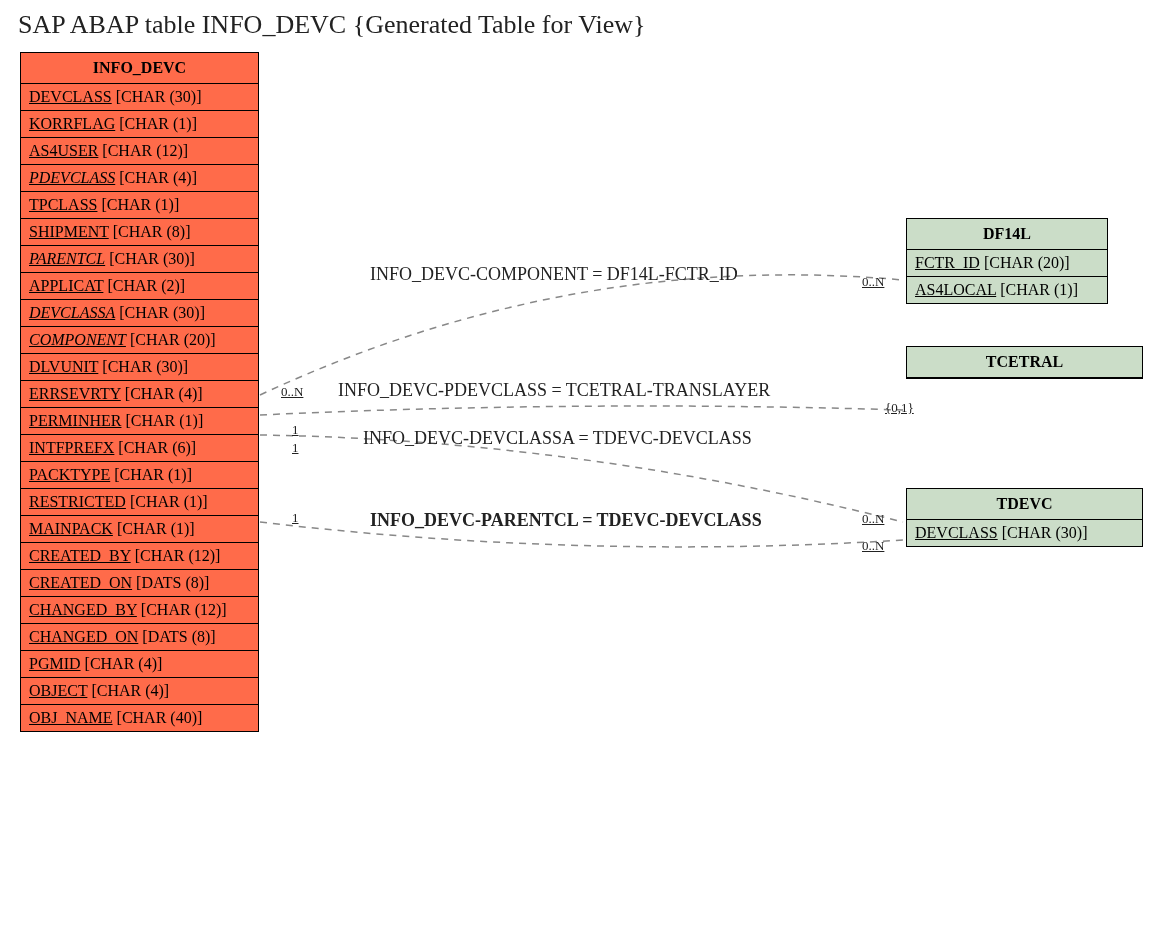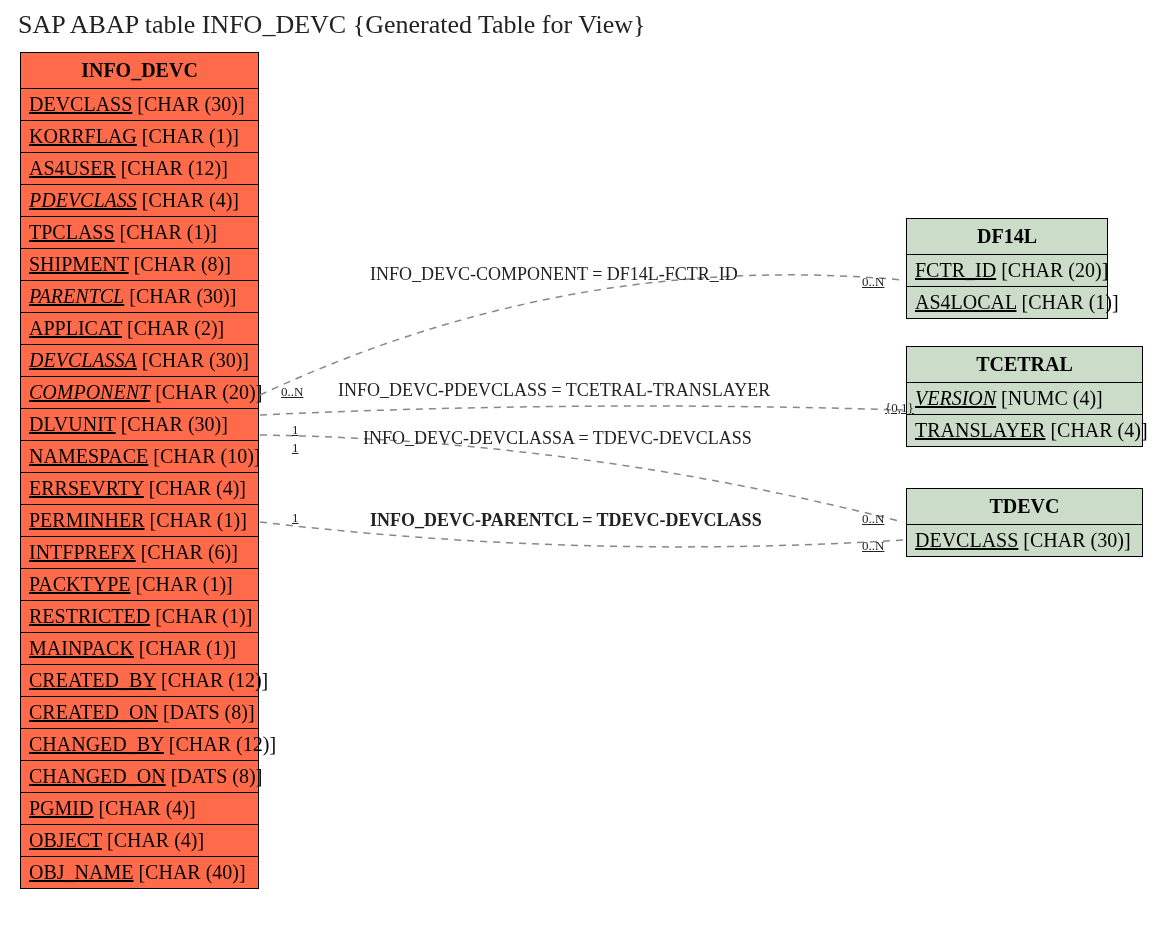--- a/index.html
+++ b/index.html
@@ -14,21 +14,21 @@
   .title {
     position: absolute;
     top: 10px;
     left: 18px;
     font-size: 26px;
     color: #222;
   }
   .table-box {
     position: absolute;
     border: 1.5px solid #000;
-    font-size: 20px;
+    font-size: 16px;
   }
   .table-header {
     text-align: center;
     font-weight: bold;
     padding: 6px 8px;
     border-bottom: 1.5px solid #000;
   }
   .table-row {
     padding: 4px 8px;
     border-bottom: 1.5px solid #000;
@@ -82,21 +82,20 @@
       <div class="table-row"><span class="field-name">KORRFLAG</span><span> [CHAR (1)]</span></div>
       <div class="table-row"><span class="field-name">AS4USER</span><span> [CHAR (12)]</span></div>
       <div class="table-row"><span class="field-name field-italic">PDEVCLASS</span><span> [CHAR (4)]</span></div>
       <div class="table-row"><span class="field-name">TPCLASS</span><span> [CHAR (1)]</span></div>
       <div class="table-row"><span class="field-name">SHIPMENT</span><span> [CHAR (8)]</span></div>
       <div class="table-row"><span class="field-name field-italic">PARENTCL</span><span> [CHAR (30)]</span></div>
       <div class="table-row"><span class="field-name">APPLICAT</span><span> [CHAR (2)]</span></div>
       <div class="table-row"><span class="field-name field-italic">DEVCLASSA</span><span> [CHAR (30)]</span></div>
       <div class="table-row"><span class="field-name field-italic">COMPONENT</span><span> [CHAR (20)]</span></div>
       <div class="table-row"><span class="field-name">DLVUNIT</span><span> [CHAR (30)]</span></div>
-      <div class="table-row"><span class="field-name">NAMESPACE</span><span> [CHAR (10)]</span></div>
       <div class="table-row"><span class="field-name">ERRSEVRTY</span><span> [CHAR (4)]</span></div>
       <div class="table-row"><span class="field-name">PERMINHER</span><span> [CHAR (1)]</span></div>
       <div class="table-row"><span class="field-name">INTFPREFX</span><span> [CHAR (6)]</span></div>
       <div class="table-row"><span class="field-name">PACKTYPE</span><span> [CHAR (1)]</span></div>
       <div class="table-row"><span class="field-name">RESTRICTED</span><span> [CHAR (1)]</span></div>
       <div class="table-row"><span class="field-name">MAINPACK</span><span> [CHAR (1)]</span></div>
       <div class="table-row"><span class="field-name">CREATED_BY</span><span> [CHAR (12)]</span></div>
       <div class="table-row"><span class="field-name">CREATED_ON</span><span> [DATS (8)]</span></div>
       <div class="table-row"><span class="field-name">CHANGED_BY</span><span> [CHAR (12)]</span></div>
       <div class="table-row"><span class="field-name">CHANGED_ON</span><span> [DATS (8)]</span></div>
@@ -109,24 +108,20 @@
 <div id="tbl-df14l" class="table-box green">
   <div class="table-header">DF14L</div>
   <div id="df14l-rows">
       <div class="table-row"><span class="field-name">FCTR_ID</span><span> [CHAR (20)]</span></div>
       <div class="table-row"><span class="field-name">AS4LOCAL</span><span> [CHAR (1)]</span></div>
     </div>
 </div>
 
 <div id="tbl-tcetral" class="table-box green">
   <div class="table-header">TCETRAL</div>
-  <div id="tcetral-rows">
-      <div class="table-row"><span class="field-name field-italic">VERSION</span><span> [NUMC (4)]</span></div>
-      <div class="table-row"><span class="field-name">TRANSLAYER</span><span> [CHAR (4)]</span></div>
-    </div>
 </div>
 
 <div id="tbl-tdevc" class="table-box green">
   <div class="table-header">TDEVC</div>
   <div id="tdevc-rows">
       <div class="table-row"><span class="field-name">DEVCLASS</span><span> [CHAR (30)]</span></div>
     </div>
 </div>
 
 <svg class="connectors" width="1161" height="932">

